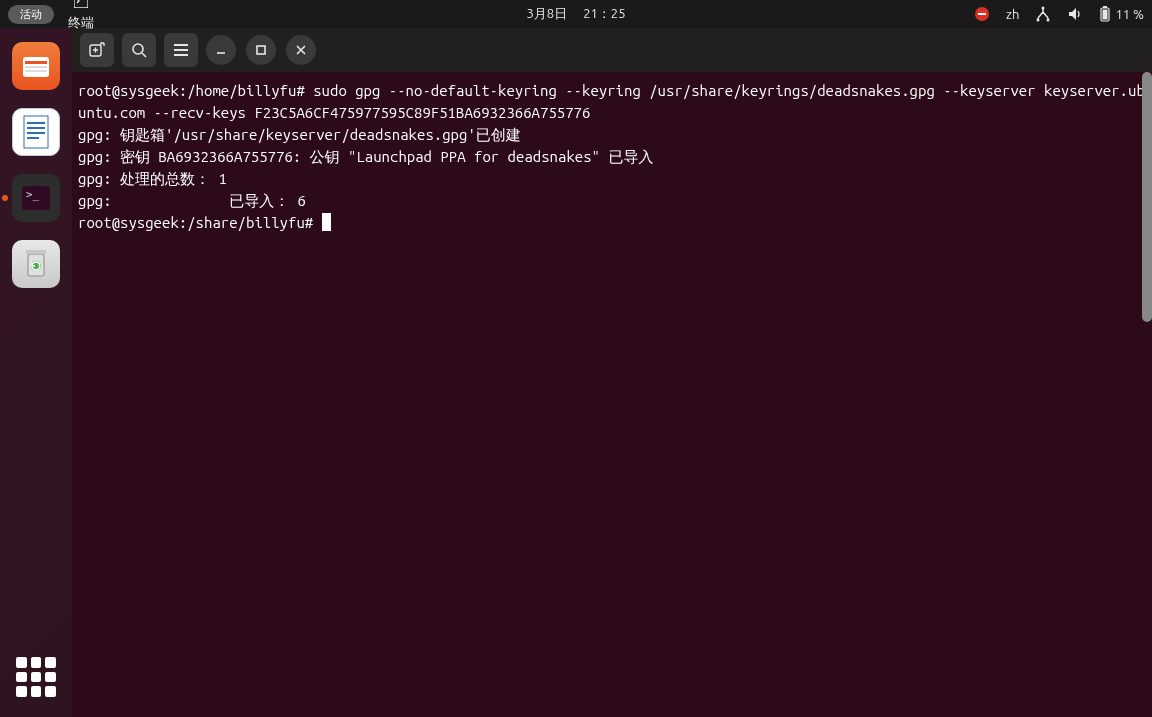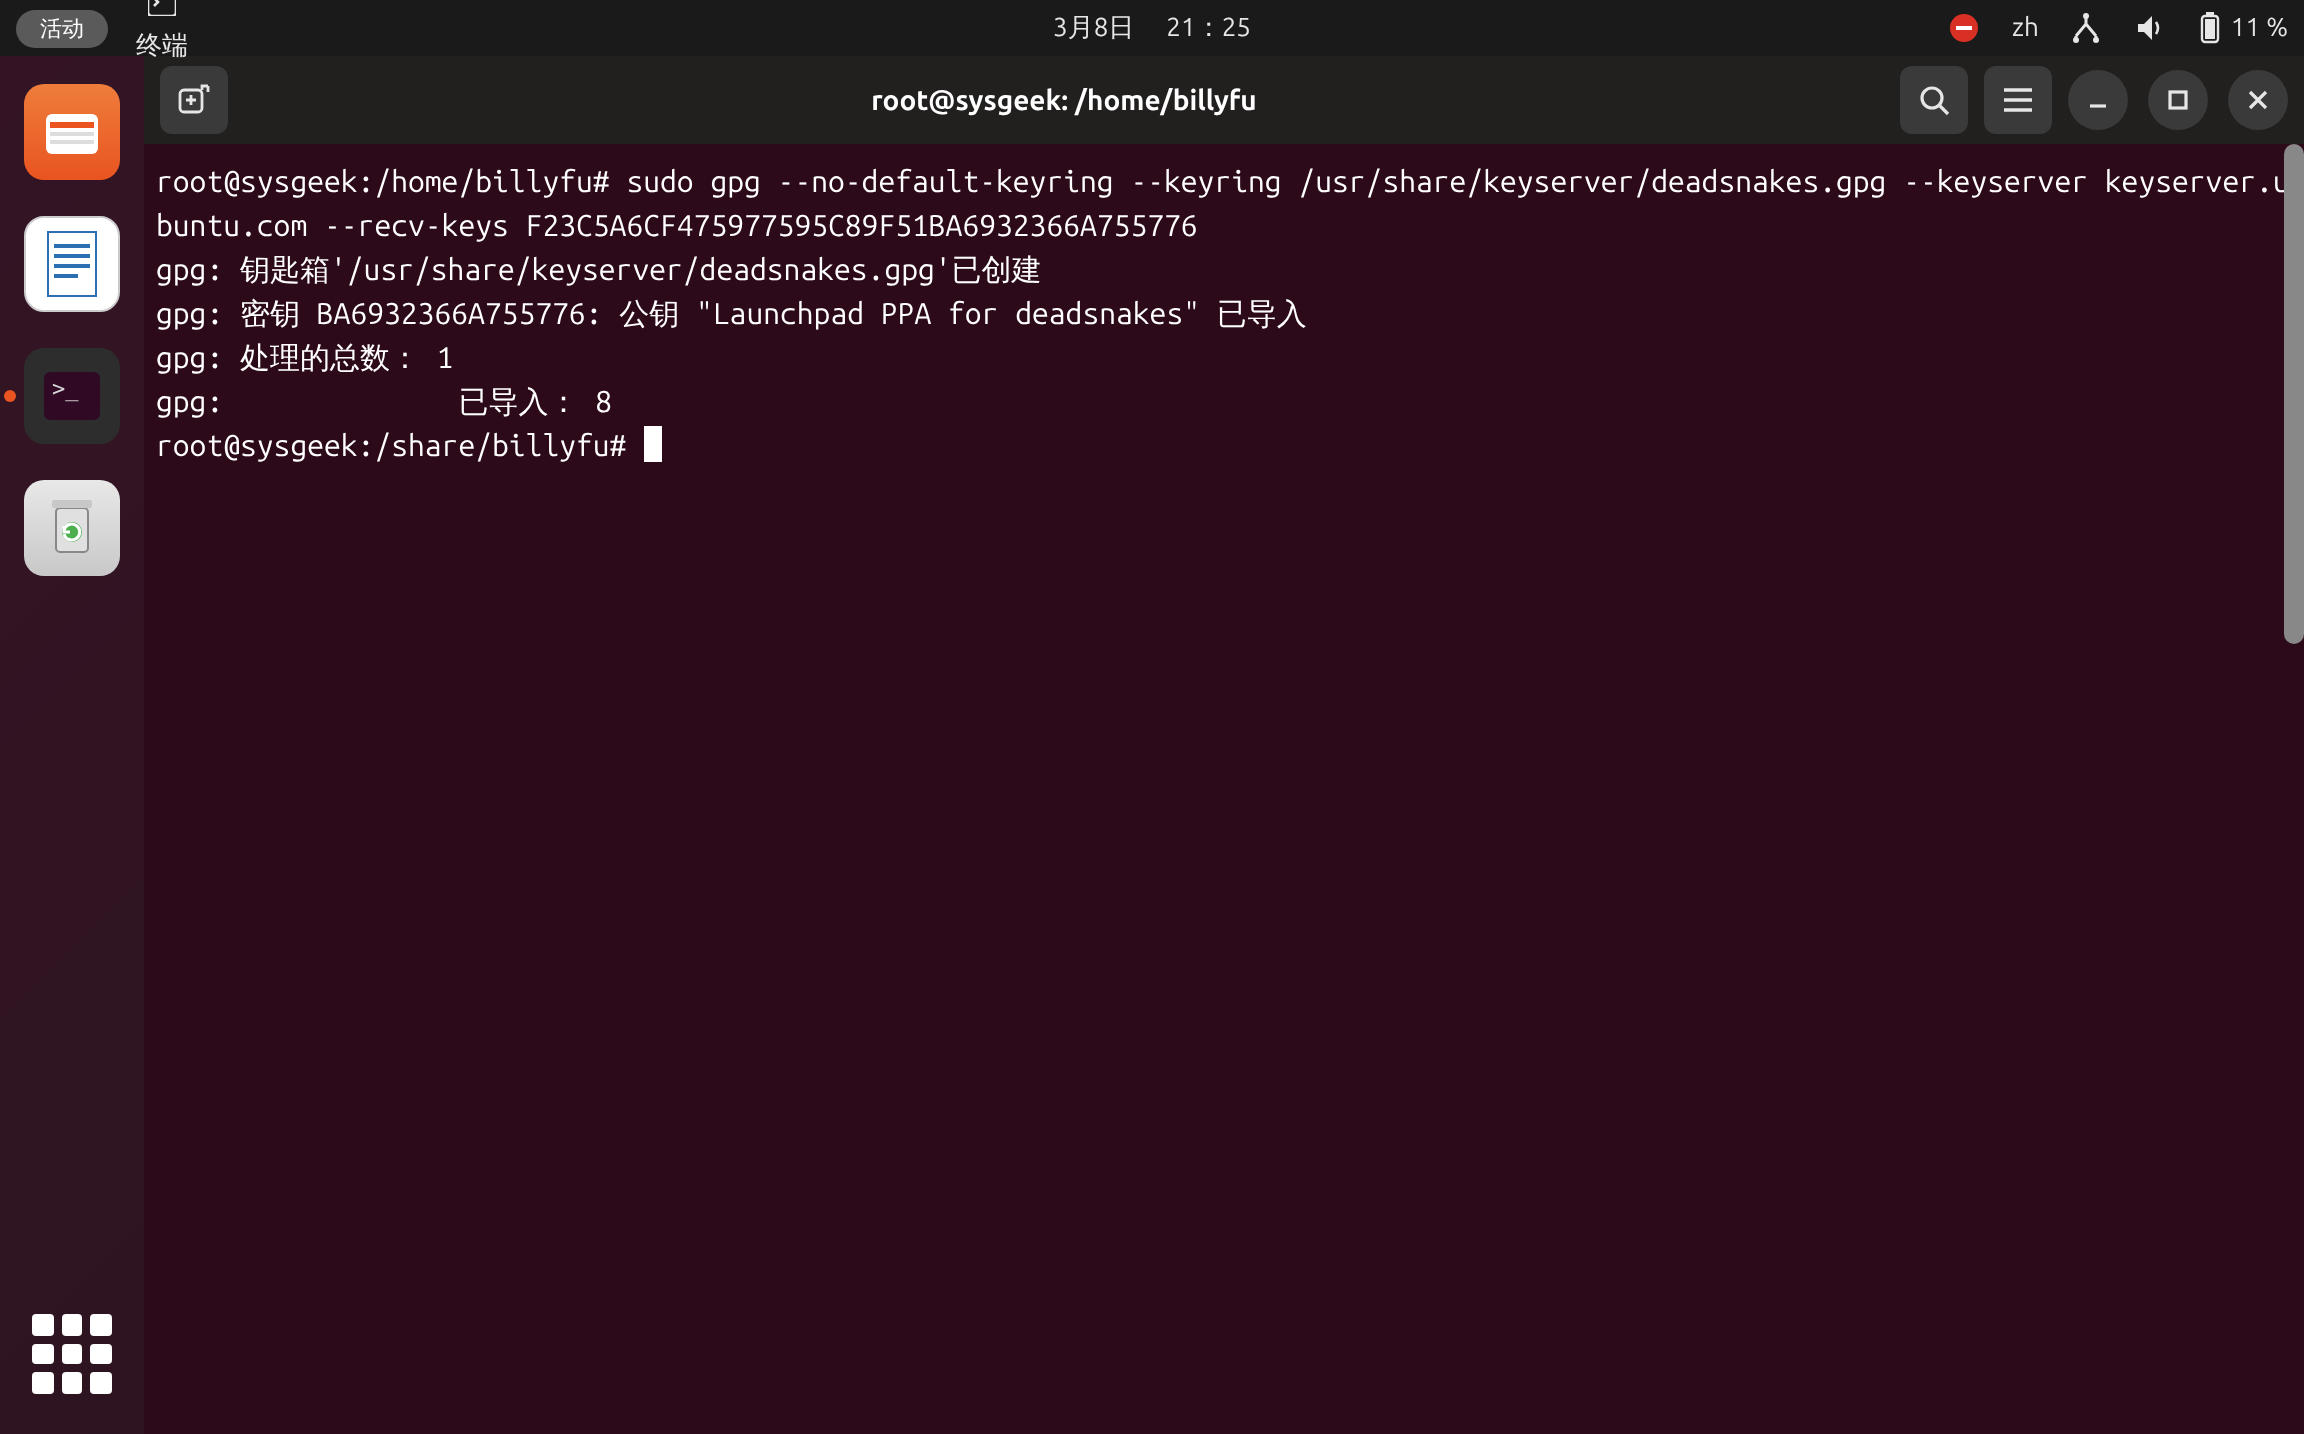--- a/index.html
+++ b/index.html
@@ -299,21 +299,20 @@
 
 <div class="terminal-window">
   <div class="titlebar">
     <div class="titlebar-btn">
       <svg width="18" height="18" viewBox="0 0 18 18">
           <rect x="2" y="4" width="11" height="11" rx="2" fill="none" stroke="#e6e6e6" stroke-width="1.4"></rect>
           <path d="M13 4 L13 2 L16 2 M16 2 L16 5" stroke="#e6e6e6" stroke-width="1.4" fill="none"></path>
           <path d="M5 9 L10 9 M7.5 6.5 L7.5 11.5" stroke="#e6e6e6" stroke-width="1.4"></path>
         </svg>
     </div>
-    <div class="titlebar-title">root@sysgeek: /home/billyfu</div>
     <div class="titlebar-btn">
       <svg width="16" height="16" viewBox="0 0 16 16">
           <circle cx="7" cy="7" r="5" fill="none" stroke="#e6e6e6" stroke-width="1.6"></circle>
           <path d="M11 11 L15 15" stroke="#e6e6e6" stroke-width="1.6"></path>
         </svg>
     </div>
     <div class="titlebar-btn">
       <svg width="16" height="14" viewBox="0 0 16 14">
           <path d="M1 2 L15 2 M1 7 L15 7 M1 12 L15 12" stroke="#e6e6e6" stroke-width="1.8"></path>
         </svg>
@@ -329,21 +328,21 @@
             <rect x="2" y="2" width="8" height="8" fill="none" stroke="#e6e6e6" stroke-width="1.6"></rect>
           </svg>
       </div>
       <div class="titlebar-btn round close">
         <svg width="12" height="12" viewBox="0 0 12 12">
             <path d="M2 2 L10 10 M10 2 L2 10" stroke="#e6e6e6" stroke-width="1.6"></path>
           </svg>
       </div>
     </div>
   </div>
-  <div class="terminal-body"><span>root@sysgeek:/home/billyfu# sudo gpg --no-default-keyring --keyring /usr/share/keyserver/deadsnakes.gpg --keyserver keyserver.ubuntu.com --recv-keys F23C5A6CF475977595C89F51BA6932366A755776</span>
+  <div class="terminal-body"><span>root@sysgeek:/home/billyfu# sudo gpg --no-default-keyring --keyring /usr/share/keyrings/deadsnakes.gpg --keyserver keyserver.ubuntu.com --recv-keys F23C5A6CF475977595C89F51BA6932366A755776</span>
 <span>gpg: 钥匙箱'/usr/share/keyserver/deadsnakes.gpg'已创建</span>
 <span>gpg: 密钥 BA6932366A755776: 公钥 "Launchpad PPA for deadsnakes" 已导入</span>
 <span>gpg: 处理的总数： 1</span>
-<span>gpg:              已导入： 8</span>
+<span>gpg:              已导入： 6</span>
 <span>root@sysgeek:/share/billyfu# </span><span class="cursor"></span>
     <div class="terminal-scrollbar"></div>
   </div>
 </div>
 
 </body></html>

